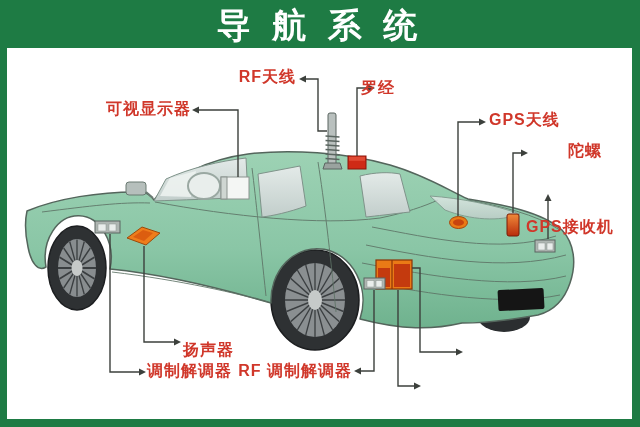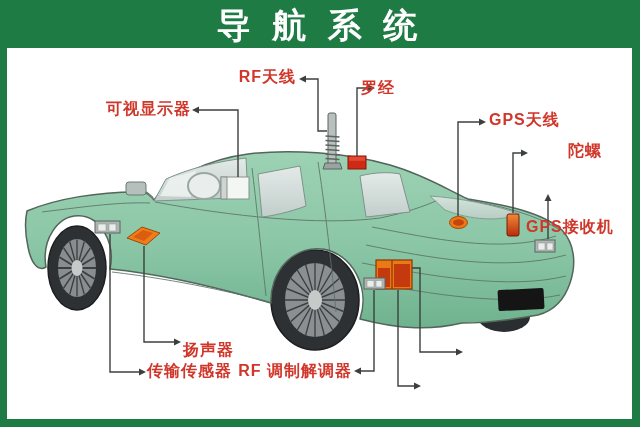--- a/index.html
+++ b/index.html
@@ -222,16 +222,16 @@
   <div class="bar right"></div>
   <div class="bar bottom"></div>
 
   <div class="lbl" id="lbl-rf-antenna">RF天线</div>
   <div class="lbl" id="lbl-compass">罗经</div>
   <div class="lbl" id="lbl-gps-antenna">GPS天线</div>
   <div class="lbl" id="lbl-visual-display">可视显示器</div>
   <div class="lbl" id="lbl-gyro">陀螺</div>
   <div class="lbl" id="lbl-gps-receiver">GPS接收机</div>
   <div class="lbl" id="lbl-speaker">扬声器</div>
-  <div class="lbl" id="lbl-transmission">传输传感器</div>
+  <div class="lbl" id="lbl-transmission">调制解调器</div>
   <div class="lbl" id="lbl-rf-modem">RF 调制解调器</div>
 
 </div>
 
 </body></html>

